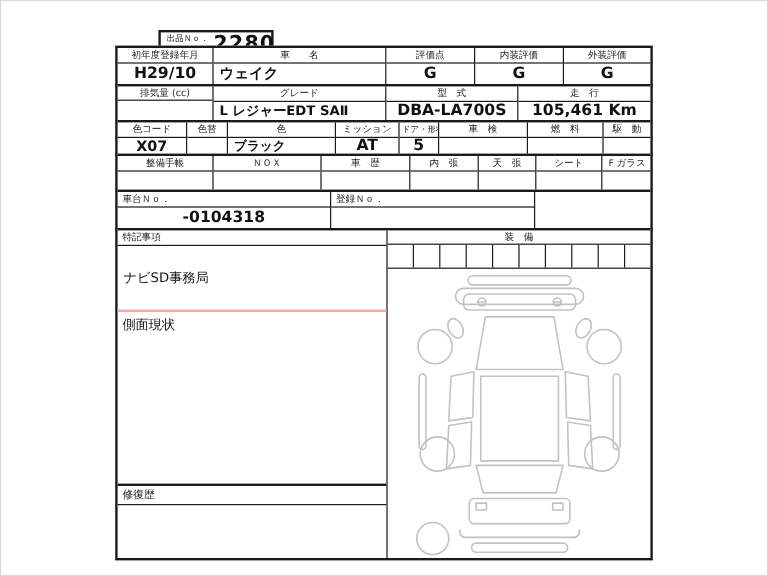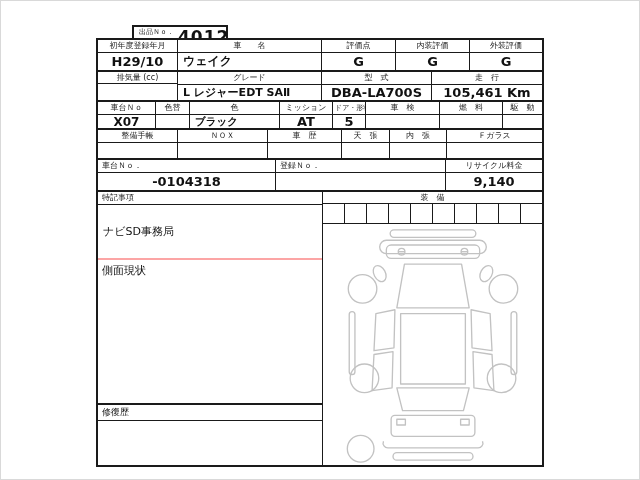--- a/index.html
+++ b/index.html
@@ -55,21 +55,21 @@
   .diagram-area{flex:1;display:flex;align-items:center;justify-content:center;
                 overflow:hidden;}
 </style>
 </head>
 <body>
 
 <div class="frame">
 
   <div class="lotbox">
     <span class="lot-label">出品Ｎｏ．</span>
-    <span class="lot-num">4012</span>
+    <span class="lot-num">2280</span>
   </div>
 
   <div class="sheet">
 
     <div class="sec" style="height:32px;">
       <div class="col" style="width:80px;">
         <div class="hd">初年度登録年月</div>
         <div class="vl big">H29/10</div>
       </div>
       <div class="col" style="width:144px;">
@@ -104,21 +104,21 @@
         <div class="vl big">DBA-LA700S</div>
       </div>
       <div class="col last">
         <div class="hd">走　行</div>
         <div class="vl big">105,461 Km</div>
       </div>
     </div>
 
     <div class="sec" style="height:28px;">
       <div class="col" style="width:58px;">
-        <div class="hd">車台Ｎｏ</div>
+        <div class="hd">色コード</div>
         <div class="vl">X07</div>
       </div>
       <div class="col" style="width:34px;">
         <div class="hd">色替</div>
         <div class="vl"></div>
       </div>
       <div class="col" style="width:90px;">
         <div class="hd">色</div>
         <div class="vl left" style="font-size:10.5px;">ブラック</div>
       </div>
@@ -150,46 +150,46 @@
         <div class="vl"></div>
       </div>
       <div class="col" style="width:90px;">
         <div class="hd">ＮＯＸ</div>
         <div class="vl"></div>
       </div>
       <div class="col" style="width:74px;">
         <div class="hd">車　歴</div>
         <div class="vl"></div>
       </div>
+      <div class="col" style="width:57px;">
+        <div class="hd">内　張</div>
+        <div class="vl"></div>
+      </div>
       <div class="col" style="width:48px;">
         <div class="hd">天　張</div>
         <div class="vl"></div>
       </div>
-      <div class="col" style="width:57px;">
-        <div class="hd">内　張</div>
+      <div class="col" style="width:55px;">
+        <div class="hd">シート</div>
         <div class="vl"></div>
       </div>
       <div class="col last">
         <div class="hd">Ｆガラス</div>
         <div class="vl"></div>
       </div>
     </div>
 
     <div class="sec" style="height:32px;">
       <div class="col" style="width:178px;">
         <div class="hd left">車台Ｎｏ．</div>
         <div class="vl big">-0104318</div>
       </div>
       <div class="col" style="width:170px;">
         <div class="hd left">登録Ｎｏ．</div>
         <div class="vl"></div>
-      </div>
-      <div class="col last">
-        <div class="hd">リサイクル料金</div>
-        <div class="vl big">9,140</div>
       </div>
     </div>
 
     <div class="sec sec6">
 
       <div class="s6-left">
         <div class="tokki">特記事項</div>
         <div class="navi">ナビSD事務局</div>
         <div class="sokumen">側面現状</div>
         <div class="shufuku">修復歴</div>

